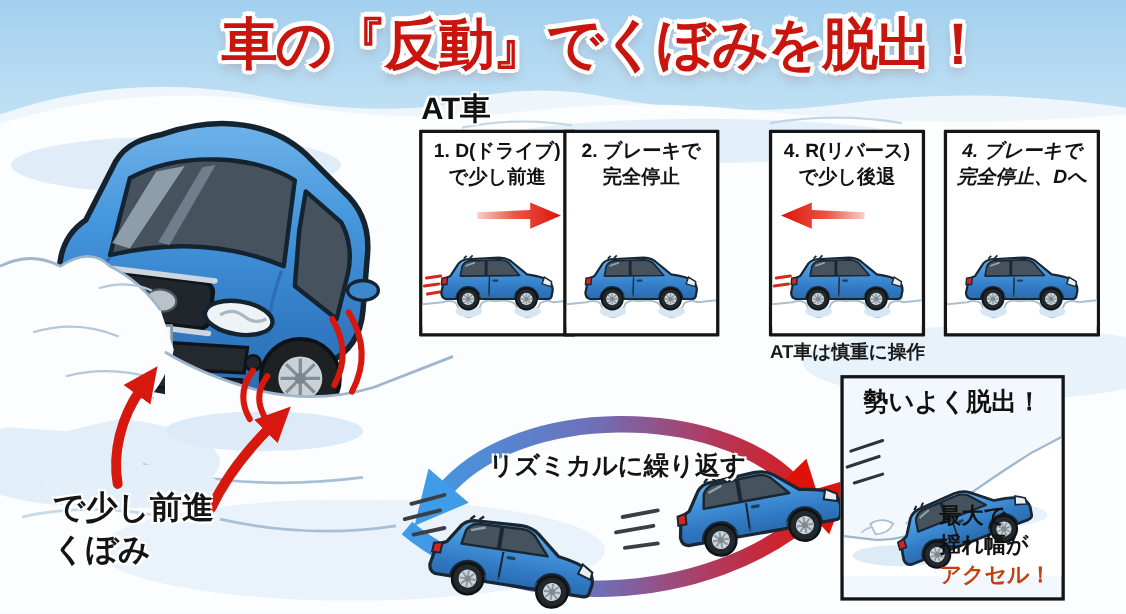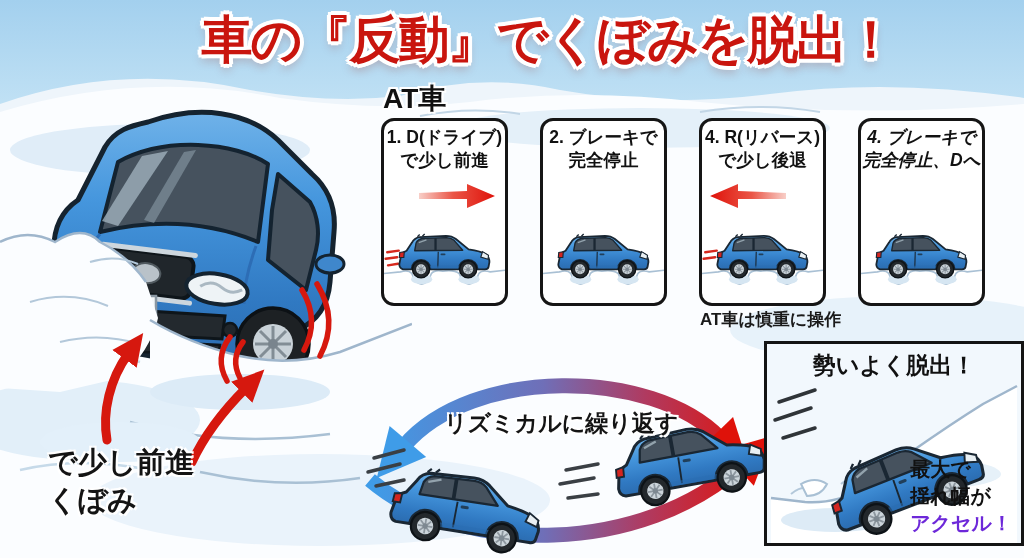--- a/index.html
+++ b/index.html
@@ -25,54 +25,54 @@
   #depression-label{
     left:48px;top:443px;font-size:29px;font-weight:bold;color:#141414;line-height:1.32;
     text-shadow:-2px -2px 0 #fff,2px -2px 0 #fff,-2px 2px 0 #fff,2px 2px 0 #fff;
   }
   
   #at-label{
     left:383px;top:80px;font-size:28px;font-weight:bold;color:#111;
     text-shadow:-2px -2px 0 #fff,2px -2px 0 #fff,-2px 2px 0 #fff,2px 2px 0 #fff;
   }
   .panel{
-    position:absolute;top:118px;width:127px;height:188px;background:#fff;
-    border:3px solid #151515;box-sizing:border-box;border-radius:13px;
+    position:absolute;top:118px;width:142px;height:188px;background:#fff;
+    border:3px solid #151515;box-sizing:border-box;border-radius:1px;
   }
   .panel .ptext{
     position:absolute;top:5px;left:0;right:0;text-align:center;
     font-size:17.5px;font-weight:bold;color:#111;line-height:1.3;white-space:nowrap;
   }
   .panel .dir-arrow{position:absolute;top:60px;width:80px;height:30px;}
   .panel .car-zone{position:absolute;left:0;bottom:2px;width:100%;height:104px;}
   #caution-note{
     left:700px;top:308px;width:318px;
     font-size:17px;font-weight:bold;color:#1a1a1a;
   }
   
   #rhythm-scene{left:352px;top:350px;width:418px;height:208px;}
   #rhythm-label{
     left:444px;top:408px;font-size:23px;font-weight:bold;color:#141414;white-space:nowrap;
     text-shadow:-2px -2px 0 #fff,2px -2px 0 #fff,-2px 2px 0 #fff,2px 2px 0 #fff;
   }
   
   #escape-box{
-    left:764px;top:341px;width:260px;height:205px;background:#f2f8fd;
+    left:764px;top:341px;width:204px;height:205px;background:#f2f8fd;
     border:3px solid #141414;box-sizing:border-box;
   }
   #escape-illustration{position:absolute;left:0;top:0;width:100%;height:100%;}
   #escape-title{
     position:absolute;top:6px;left:0;width:100%;text-align:center;
     font-size:23px;font-weight:bold;color:#111;white-space:nowrap;
   }
   #escape-note{
     position:absolute;right:9px;top:112px;text-align:left;
     font-size:20px;font-weight:bold;color:#111;line-height:1.35;
   }
-  #escape-note .accent{color:#6d28d9;}
+  #escape-note .accent{color:#c2410c;}
 </style>
 </head>
 <body>
 
 <div id="stage">
 
   <svg width="0" height="0" style="position:absolute" aria-hidden="true">
     <defs>
       <linearGradient id="carPaint" x1="0" y1="0" x2="0" y2="1">
         <stop offset="0" stop-color="#6fb2e9"></stop>
@@ -235,21 +235,21 @@
     <svg class="car-zone" viewBox="0 0 148 104">
       <path d="M0,82 L20,80 Q30,77 34,82 Q38,94 46,95 Q54,94 58,82 Q62,77 72,79 Q86,77 92,82 Q96,94 104,95 Q112,94 116,82 Q120,77 130,80 L148,78 L148,104 L0,104 Z" fill="#fff"></path>
       <path d="M0,82 L20,80 Q30,77 34,82 Q38,94 46,95 Q54,94 58,82 Q62,77 72,79 Q86,77 92,82 Q96,94 104,95 Q112,94 116,82 Q120,77 130,80 L148,78" stroke="#a9c0d4" stroke-width="2" fill="none"></path>
       <ellipse cx="46" cy="89" rx="13" ry="6" fill="#d6e6f2"></ellipse>
       <ellipse cx="104" cy="89" rx="13" ry="6" fill="#d6e6f2"></ellipse>
       <path d="M4,56 L18,54 M2,64 L16,62 M5,72 L17,70" stroke="#d6281c" stroke-width="3" stroke-linecap="round"></path>
       <use href="#carSide" x="12" y="22" width="122" height="72"></use>
     </svg>
   </div>
 
-  <div class="panel" style="left:540px;padding-left:28px;">
+  <div class="panel" style="left:512px;padding-left:28px;">
     <div class="ptext">
       <div>2. ブレーキで</div>
       <div>完全停止</div>
     </div>
     <svg class="car-zone" viewBox="0 0 148 104">
       <path d="M0,82 L20,80 Q30,77 34,82 Q38,94 46,95 Q54,94 58,82 Q62,77 72,79 Q86,77 92,82 Q96,94 104,95 Q112,94 116,82 Q120,77 130,80 L148,78 L148,104 L0,104 Z" fill="#fff"></path>
       <path d="M0,82 L20,80 Q30,77 34,82 Q38,94 46,95 Q54,94 58,82 Q62,77 72,79 Q86,77 92,82 Q96,94 104,95 Q112,94 116,82 Q120,77 130,80 L148,78" stroke="#a9c0d4" stroke-width="2" fill="none"></path>
       <ellipse cx="46" cy="89" rx="13" ry="6" fill="#d6e6f2"></ellipse>
       <ellipse cx="104" cy="89" rx="13" ry="6" fill="#d6e6f2"></ellipse>
       <use href="#carSide" x="12" y="22" width="122" height="72"></use>

